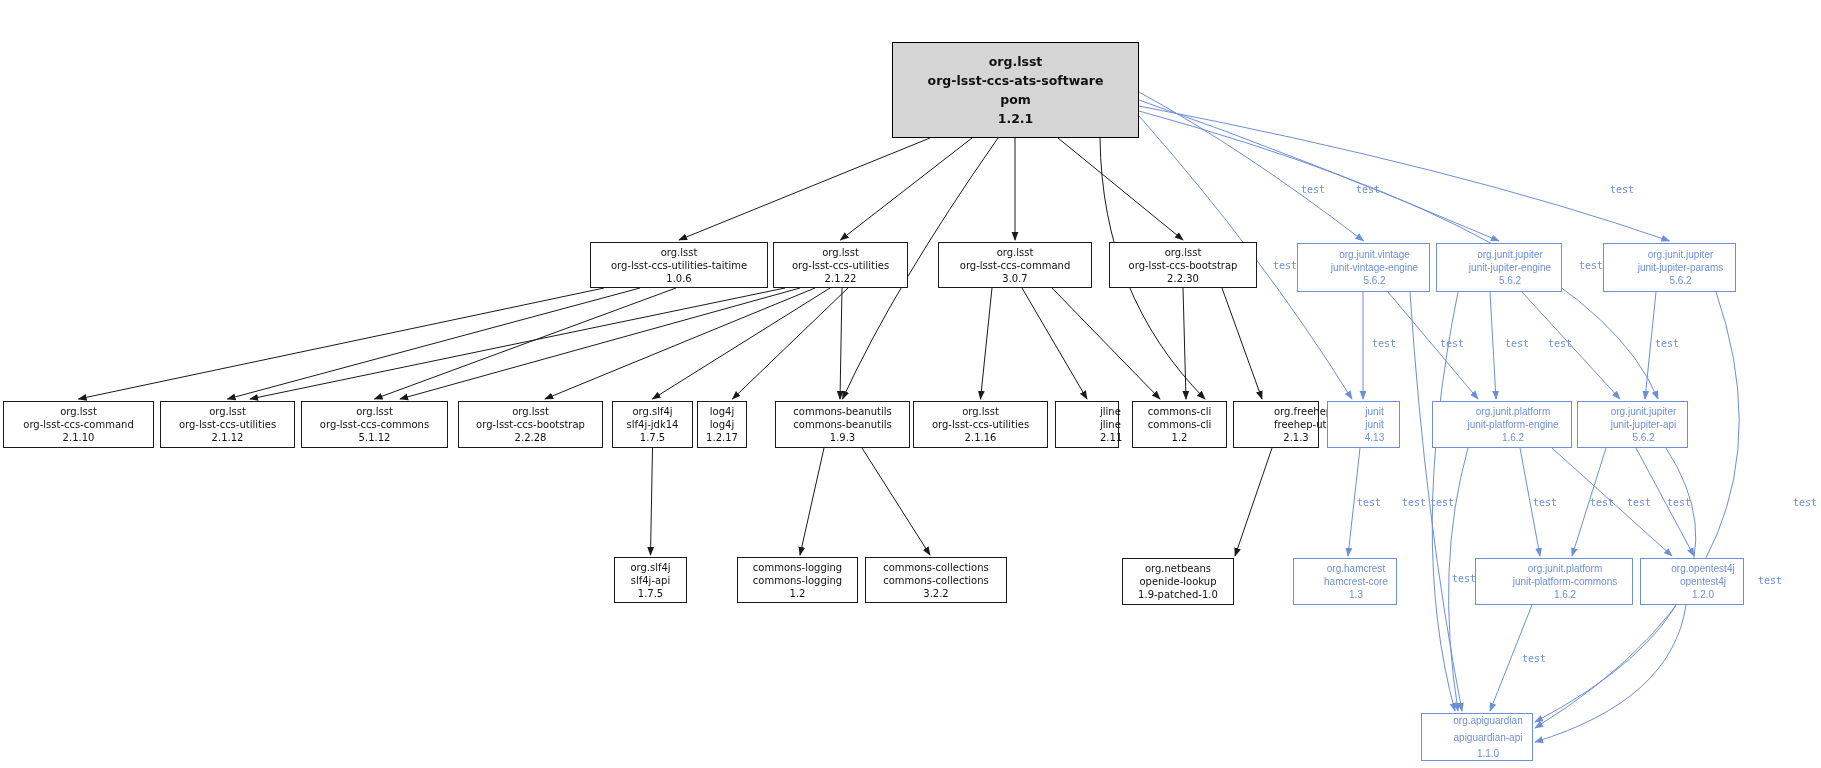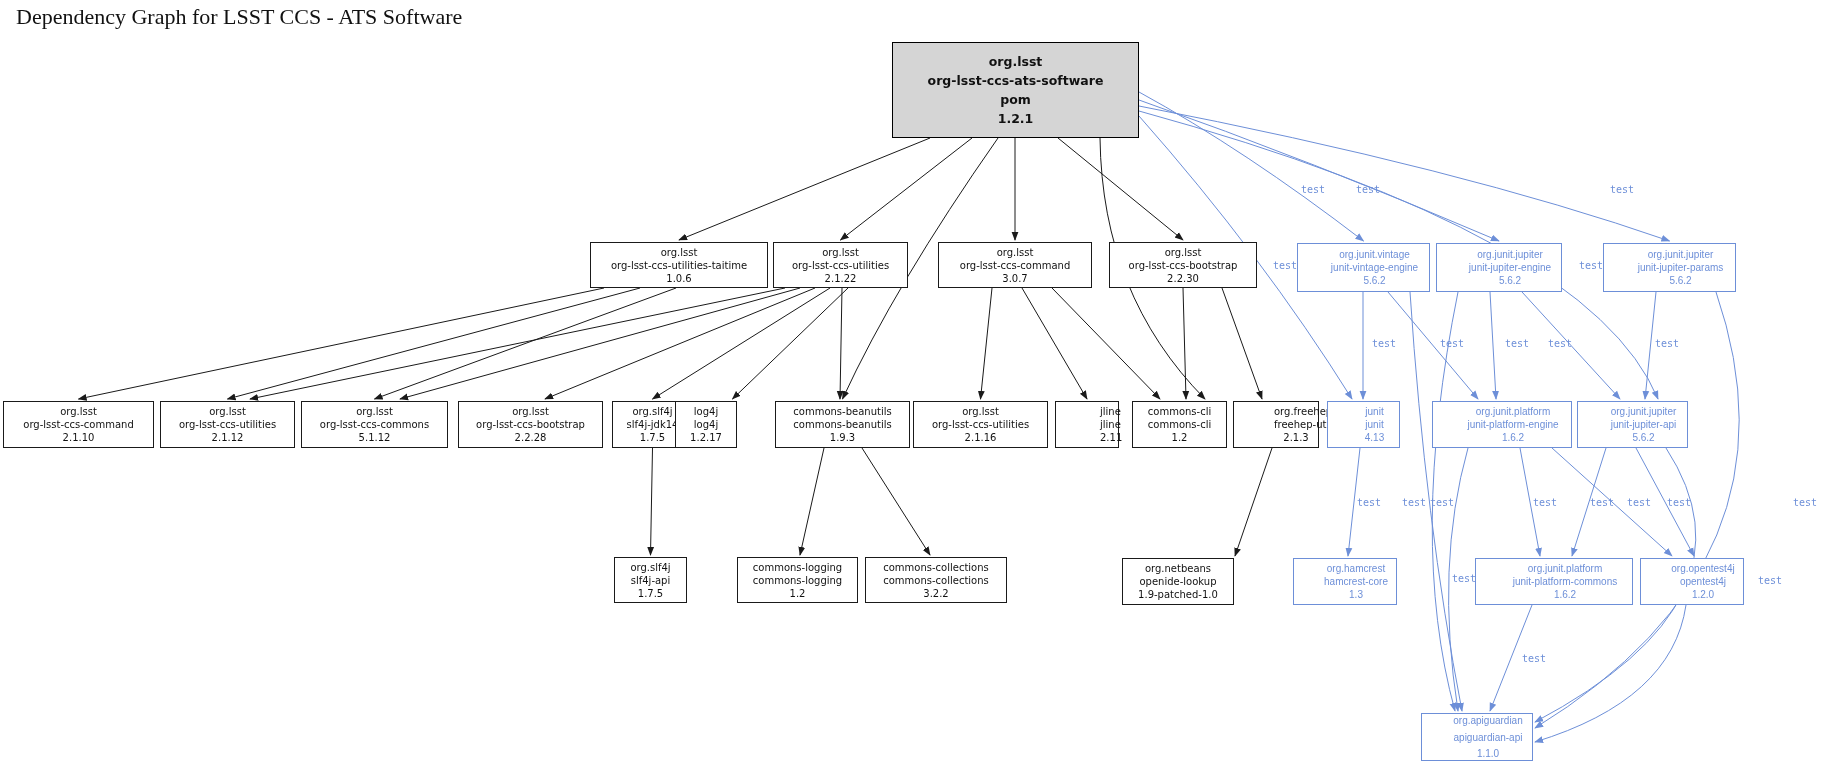--- a/index.html
+++ b/index.html
@@ -92,21 +92,20 @@
         <text x="1369" y="506" text-anchor="middle" class="edge-label">test</text>
         <text x="1545" y="506" text-anchor="middle" class="edge-label">test</text>
         <text x="1639" y="506" text-anchor="middle" class="edge-label">test</text>
         <text x="1464" y="582" text-anchor="middle" class="edge-label">test</text>
         <text x="1602" y="506" text-anchor="middle" class="edge-label">test</text>
         <text x="1679" y="506" text-anchor="middle" class="edge-label">test</text>
         <text x="1770" y="584" text-anchor="middle" class="edge-label">test</text>
         <text x="1534" y="662" text-anchor="middle" class="edge-label">test</text>
       </g>
   </svg>
-  <div class="graph-title">Dependency Graph for LSST CCS - ATS Software</div>
   <div id="nodes">
       <div class="node root" style="left: 892px; top: 42px; width: 247px; height: 96px;">
         <span>org.lsst</span>
         <span>org-lsst-ccs-ats-software</span>
         <span>pom</span>
         <span>1.2.1</span>
       </div>
       <div class="node black" style="left: 590px; top: 242px; width: 178px; height: 46px;">
         <span>org.lsst</span>
         <span>org-lsst-ccs-utilities-taitime</span>
@@ -160,21 +159,21 @@
       <div class="node black" style="left: 458px; top: 401px; width: 145px; height: 47px;">
         <span>org.lsst</span>
         <span>org-lsst-ccs-bootstrap</span>
         <span>2.2.28</span>
       </div>
       <div class="node black" style="left: 612px; top: 401px; width: 81px; height: 47px;">
         <span>org.slf4j</span>
         <span>slf4j-jdk14</span>
         <span>1.7.5</span>
       </div>
-      <div class="node black" style="left: 675px; top: 401px; width: 62px; height: 47px;">
+      <div class="node black" style="left: 697px; top: 401px; width: 50px; height: 47px;">
         <span>log4j</span>
         <span>log4j</span>
         <span>1.2.17</span>
       </div>
       <div class="node black" style="left: 775px; top: 401px; width: 135px; height: 47px; text-align: center;">
         <span>commons-beanutils</span>
         <span>commons-beanutils</span>
         <span>1.9.3</span>
       </div>
       <div class="node black" style="left: 913px; top: 401px; width: 135px; height: 47px;">

